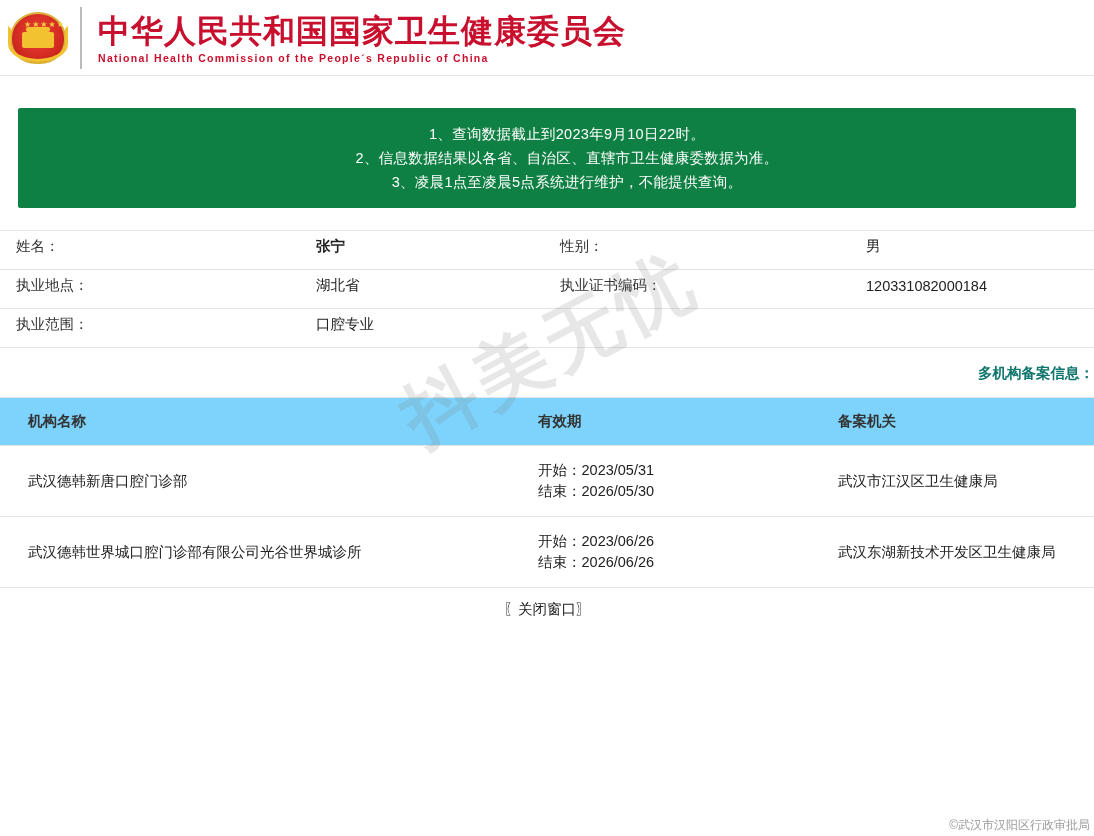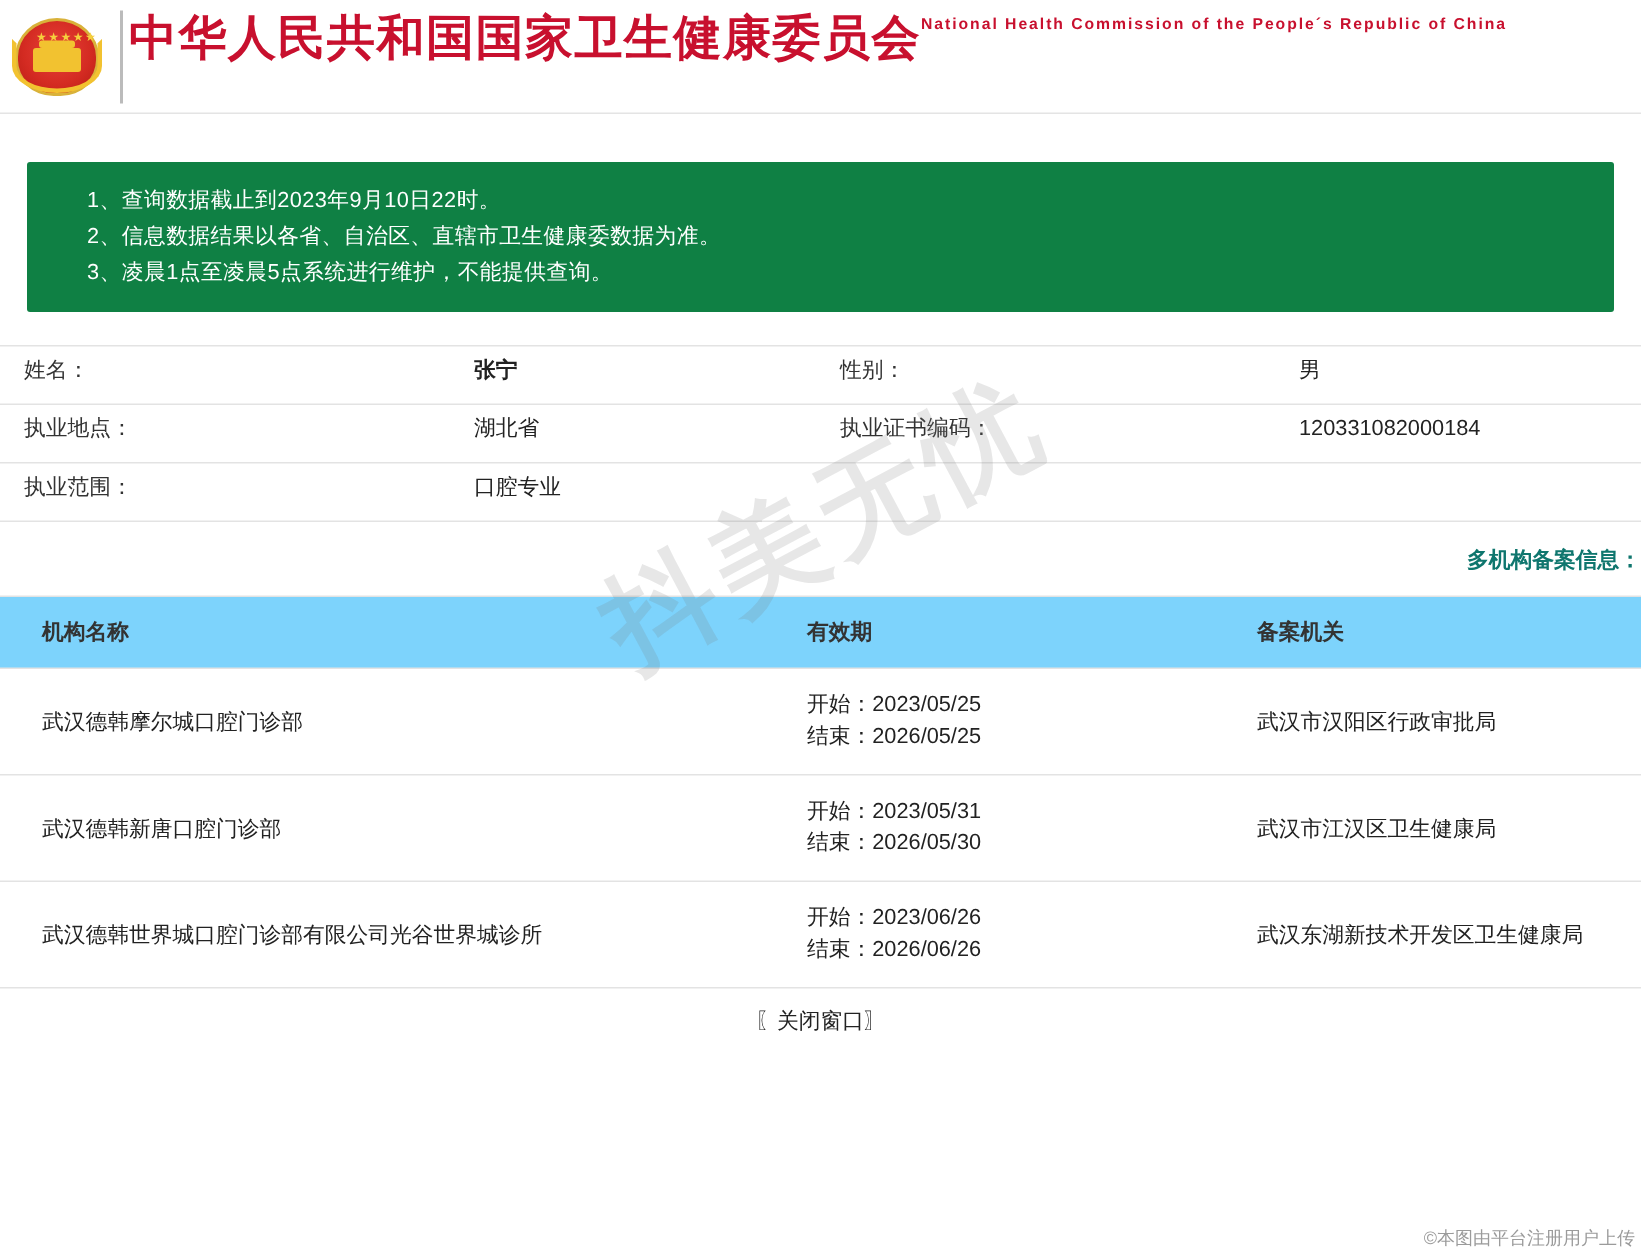--- a/index.html
+++ b/index.html
@@ -69,25 +69,25 @@
     position: absolute;
     left: 2px; top: 20px;
     width: 60px; height: 36px;
     border: 3px solid #f2c230;
     border-top-color: transparent;
     border-radius: 0 0 50% 50%;
     box-sizing: border-box;
   }
   .title-block {
     margin-left: 10px;
-    padding-left: 4px;
+    padding-left: 16px;
     border-left: 2px solid #bbbbbb;
     height: 62px;
     display: flex;
-    flex-direction: row;
+    flex-direction: column;
     justify-content: center;
   }
   .title-cn {
     color: #c8102e;
     font-family: "Liberation Serif", serif;
     font-weight: bold;
     font-size: 32px;
     letter-spacing: 1px;
     line-height: 36px;
     white-space: nowrap;
@@ -113,20 +113,21 @@
     background: #0f8044;
     color: #ffffff;
     padding: 14px 0 14px 0;
     border-radius: 2px;
   }
   .notice-line {
     font-size: 14.5px;
     line-height: 24px;
     padding-left: 40px;
     letter-spacing: 0.3px;
+    text-align: center;
   }
 
   
   .info-table {
     margin-top: 22px;
     width: 100%;
     border-collapse: collapse;
     table-layout: fixed;
   }
   .info-table td {
@@ -272,28 +273,20 @@
 <div class="section-title">多机构备案信息：</div>
 
 <table class="rec-table">
   <tbody>
       <tr>
     <th class="c1">机构名称</th>
     <th class="c2">有效期</th>
     <th class="c3">备案机关</th>
   </tr>
   <tr>
-    <td class="c1">武汉德韩摩尔城口腔门诊部</td>
-    <td class="c2">
-      <div class="date-line">开始：2023/05/25</div>
-      <div class="date-line">结束：2026/05/25</div>
-    </td>
-    <td class="c3">武汉市汉阳区行政审批局</td>
-  </tr>
-  <tr>
     <td class="c1">武汉德韩新唐口腔门诊部</td>
     <td class="c2">
       <div class="date-line">开始：2023/05/31</div>
       <div class="date-line">结束：2026/05/30</div>
     </td>
     <td class="c3">武汉市江汉区卫生健康局</td>
   </tr>
   <tr>
     <td class="c1">武汉德韩世界城口腔门诊部有限公司光谷世界城诊所</td>
     <td class="c2">
@@ -303,13 +296,13 @@
     <td class="c3">武汉东湖新技术开发区卫生健康局</td>
   </tr>
 </tbody>
   </table>
 
 <div class="footer">
   <a href="#">〖关闭窗口〗</a>
 </div>
 
 <div class="watermark">抖美无忧</div>
-<div class="corner-mark">©本图由平台注册用户上传</div>
+<div class="corner-mark">©武汉市汉阳区行政审批局</div>
 
 </body></html>

